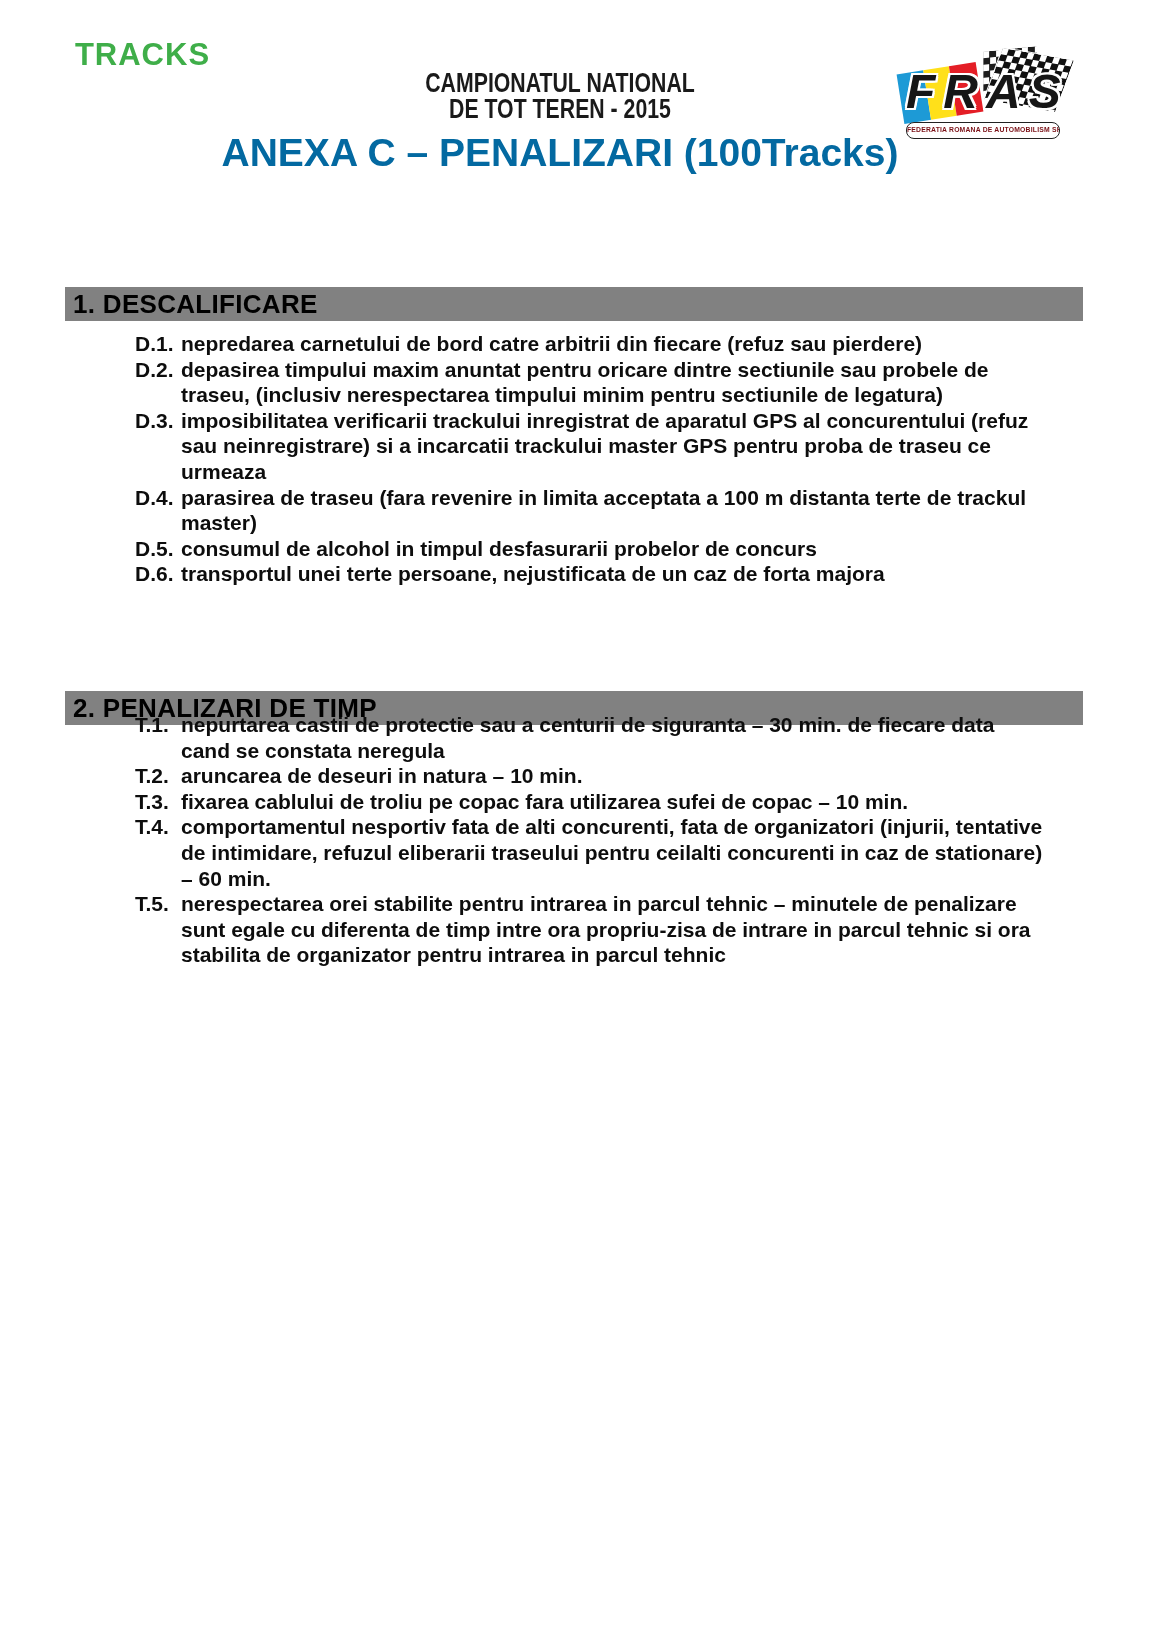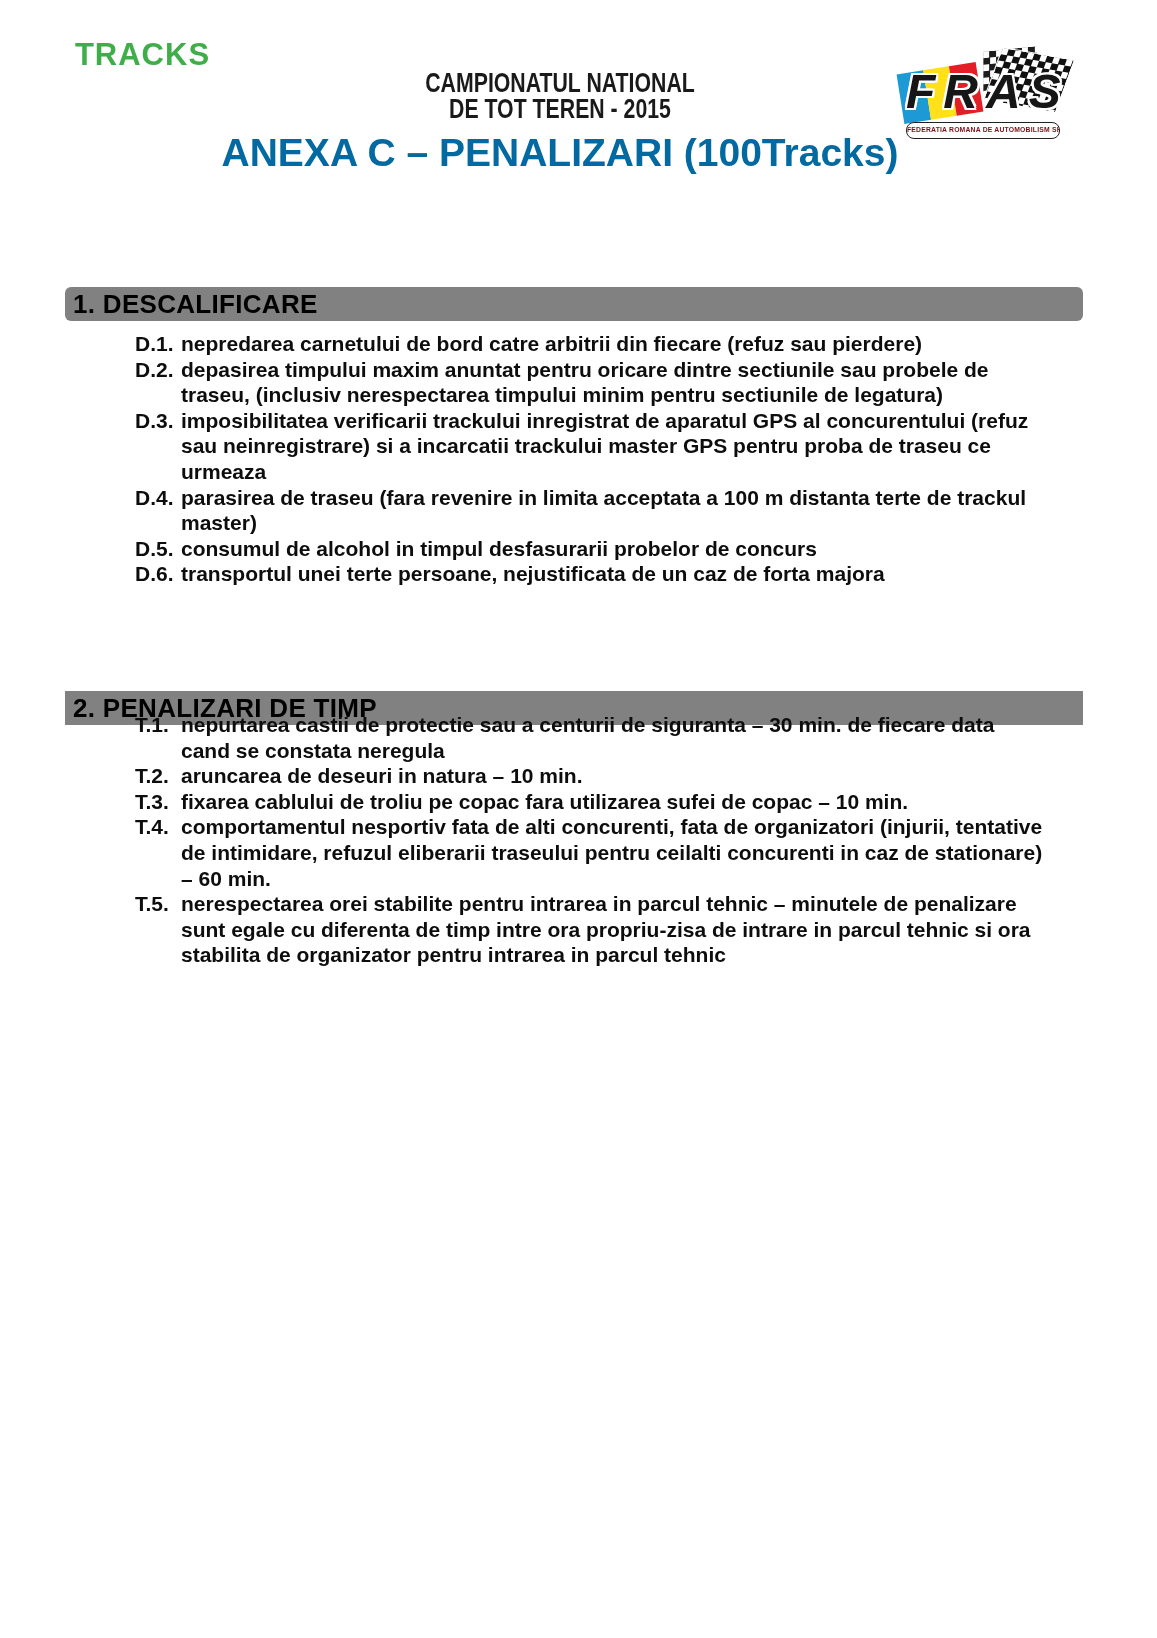--- a/index.html
+++ b/index.html
@@ -79,21 +79,21 @@
     color:#0369a1;
   }
 
   
   .section-banner {
     position:absolute; left:65px; width:1018px; height:34px;
     background:#818181; color:#000;
     font-size:26px; font-weight:700; line-height:34px;
     padding-left:8px; box-sizing:border-box; letter-spacing:.3px;
   }
-  .banner-1 { top:287px;border-radius:6px; }
+  .banner-1 { top:287px; }
   .banner-2 { top:691px; }
 
   
   .item-list {
     position:absolute; left:135px; width:914px;
     font-size:21px; font-weight:700; line-height:25.6px; color:#0d0d0d;
   }
   .list-1 { top:331px; }
   .list-2 { top:712px; }
   .item { display:flex; }

